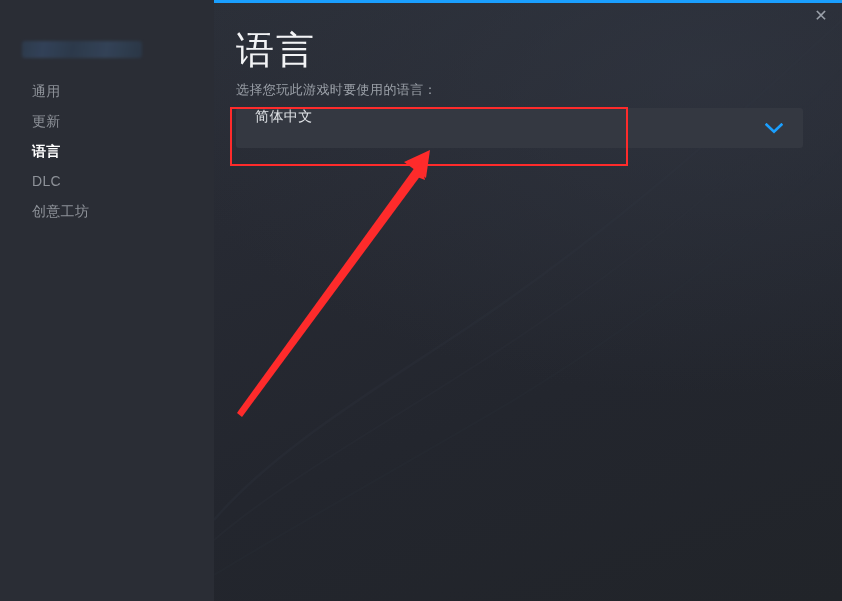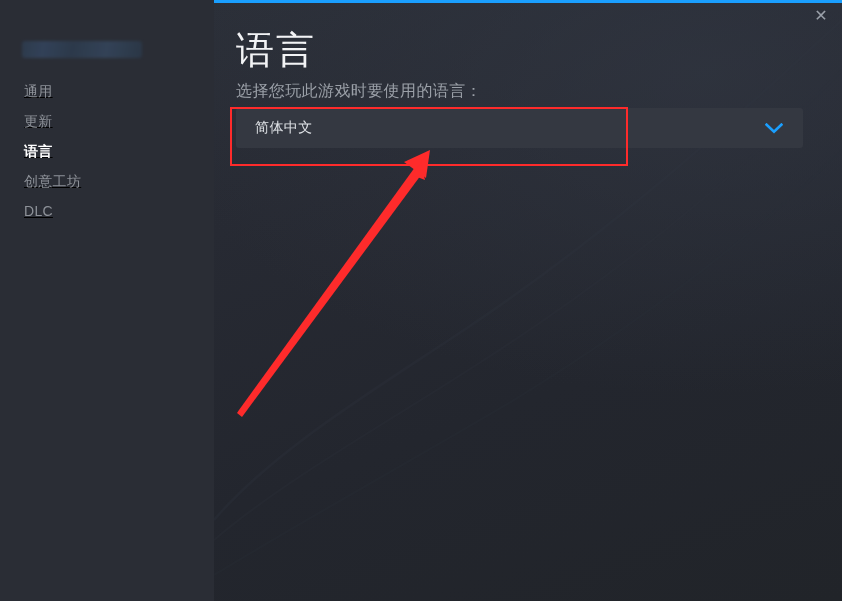--- a/index.html
+++ b/index.html
@@ -38,24 +38,23 @@
     border-radius: 3px;
     background: linear-gradient(100deg, #2e3b4d 0%, #33435a 18%, #2d3a4c 42%, #344459 70%, #2b3747 100%);
     filter: blur(1.6px);
     opacity: 0.95;
     font-size: 0;
     color: transparent;
     overflow: hidden;
   }
   .sidebar-nav {
     position: absolute;
-    left: 0;
+    left: 8px;
     top: 76px;
     width: 214px;
-    text-decoration: underline;
   }
   .nav-item {
     height: 30px;
     line-height: 30px;
     padding-left: 24px;
     font-size: 14px;
     color: #8e9299;
     letter-spacing: 0.3px;
     cursor: pointer;
     white-space: nowrap;
@@ -121,36 +120,36 @@
     line-height: 44px;
     color: #f2f3f5;
     font-weight: normal;
     letter-spacing: 2px;
     z-index: 4;
   }
   .page-subtitle {
     position: absolute;
     left: 22px;
     top: 81px;
-    font-size: 16px;
+    font-size: 13px;
     color: #9ba0a8;
     letter-spacing: 0.4px;
     z-index: 4;
   }
 
   .lang-select {
     position: absolute;
     left: 22px;
     top: 108px;
     width: 567px;
     height: 40px;
     background: #343841;
     border-radius: 3px;
     display: flex;
-    align-items: center;
+    align-items: flex-start;
     cursor: pointer;
     z-index: 4;
   }
   .lang-select-value {
     padding-left: 19px;
     font-size: 14px;
     color: #dfe2e6;
     letter-spacing: 0.4px;
   }
   .chevron-icon {
@@ -196,24 +195,24 @@
       <div class="nav-item">
         <span>通用</span>
       </div>
       <div class="nav-item">
         <span>更新</span>
       </div>
       <div class="nav-item active">
         <span>语言</span>
       </div>
       <div class="nav-item">
+        <span>DLC</span>
+      </div>
+      <div class="nav-item">
         <span>创意工坊</span>
-      </div>
-      <div class="nav-item">
-        <span>DLC</span>
       </div>
     </div>
   </div>
 
   <div class="main">
     <div class="main-topline"></div>
 
     <svg class="bg-swoosh" viewBox="0 0 628 601" preserveAspectRatio="none">
       <path d="M 628 20 C 520 120 400 230 250 330 C 160 390 60 450 0 520" stroke="#30353f" stroke-width="2.5" fill="none" opacity="0.55"></path>
       <path d="M 628 70 C 530 170 410 270 270 360 C 170 425 70 480 0 540" stroke="#2d323c" stroke-width="2" fill="none" opacity="0.5"></path>

